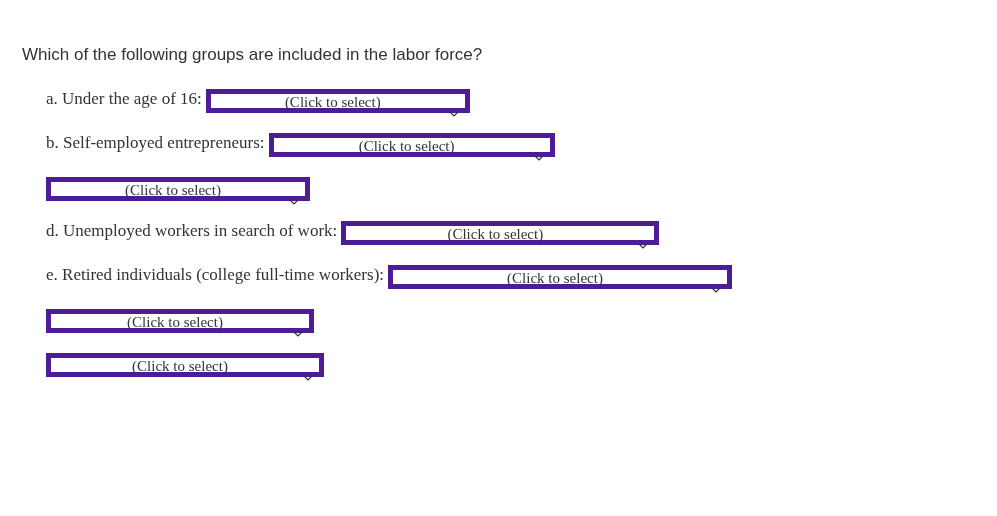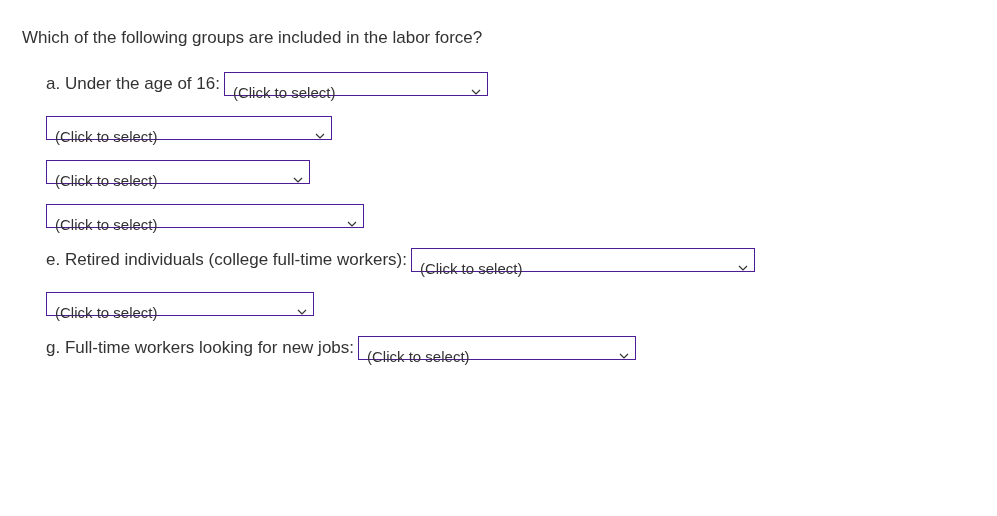--- a/index.html
+++ b/index.html
@@ -9,44 +9,47 @@
       font-family: Arial, Helvetica, sans-serif;
       font-size: 17px;
       color: #333;
       background: #fff;
       width: 997px;
       height: 516px;
     }
     .question-text {
       margin-bottom: 24px;
       font-weight: 400;
+      margin-top: 17px;
     }
     .options {
       padding-left: 24px;
     }
     .option-row {
       margin-bottom: 20px;
       display: flex;
-      align-items: center;
+      align-items: flex-start;
       flex-wrap: wrap;
+      font-family: Liberation Serif, serif;
     }
     .option-label {
       margin-right: 4px;
       white-space: nowrap;
     }
     .dropdown {
       display: inline-flex;
       align-items: center;
-      border: 1px solid #4c1d95;
+      border: 5px solid #4c1d95;
       background: #fff;
       height: 24px;
-      padding: 16px 6px 0 8px;
+      padding: 0 6px 0 8px;
       cursor: pointer;
       font-size: 15px;
       color: #333;
+      flex-direction: column;
     }
     .dropdown-text {
       padding-right: 12px;
     }
     .chevron {
       width: 10px;
       height: 10px;
       display: inline-flex;
       align-items: center;
       justify-content: center;
@@ -80,20 +83,24 @@
       <span class="dropdown-text">(Click to select)</span>
       <span class="chevron">
         <svg viewBox="0 0 10 6">
             <path d="M1 1 L5 5 L9 1" stroke="#333" stroke-width="1.2" fill="none"></path>
           </svg>
       </span>
     </div>
   </div>
 
   <div class="option-row">
+    <span class="option-label">
+      <span>b.</span>
+      <span>Self-employed entrepreneurs:</span>
+    </span>
     <div class="dropdown w-b">
       <span class="dropdown-text">(Click to select)</span>
       <span class="chevron">
         <svg viewBox="0 0 10 6">
             <path d="M1 1 L5 5 L9 1" stroke="#333" stroke-width="1.2" fill="none"></path>
           </svg>
       </span>
     </div>
   </div>
 
@@ -102,20 +109,24 @@
       <span class="dropdown-text">(Click to select)</span>
       <span class="chevron">
         <svg viewBox="0 0 10 6">
             <path d="M1 1 L5 5 L9 1" stroke="#333" stroke-width="1.2" fill="none"></path>
           </svg>
       </span>
     </div>
   </div>
 
   <div class="option-row">
+    <span class="option-label">
+      <span>d.</span>
+      <span>Unemployed workers in search of work:</span>
+    </span>
     <div class="dropdown w-d">
       <span class="dropdown-text">(Click to select)</span>
       <span class="chevron">
         <svg viewBox="0 0 10 6">
             <path d="M1 1 L5 5 L9 1" stroke="#333" stroke-width="1.2" fill="none"></path>
           </svg>
       </span>
     </div>
   </div>
 
@@ -139,24 +150,20 @@
       <span class="dropdown-text">(Click to select)</span>
       <span class="chevron">
         <svg viewBox="0 0 10 6">
             <path d="M1 1 L5 5 L9 1" stroke="#333" stroke-width="1.2" fill="none"></path>
           </svg>
       </span>
     </div>
   </div>
 
   <div class="option-row">
-    <span class="option-label">
-      <span>g.</span>
-      <span>Full-time workers looking for new jobs:</span>
-    </span>
     <div class="dropdown w-g">
       <span class="dropdown-text">(Click to select)</span>
       <span class="chevron">
         <svg viewBox="0 0 10 6">
             <path d="M1 1 L5 5 L9 1" stroke="#333" stroke-width="1.2" fill="none"></path>
           </svg>
       </span>
     </div>
   </div>
 

